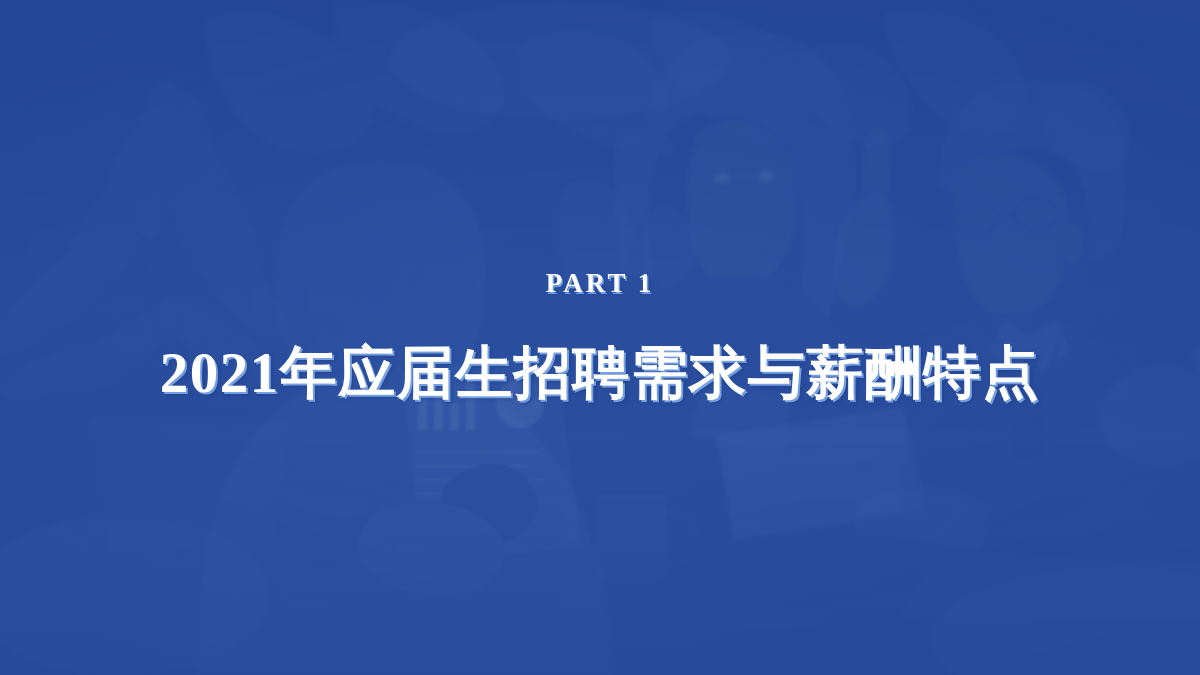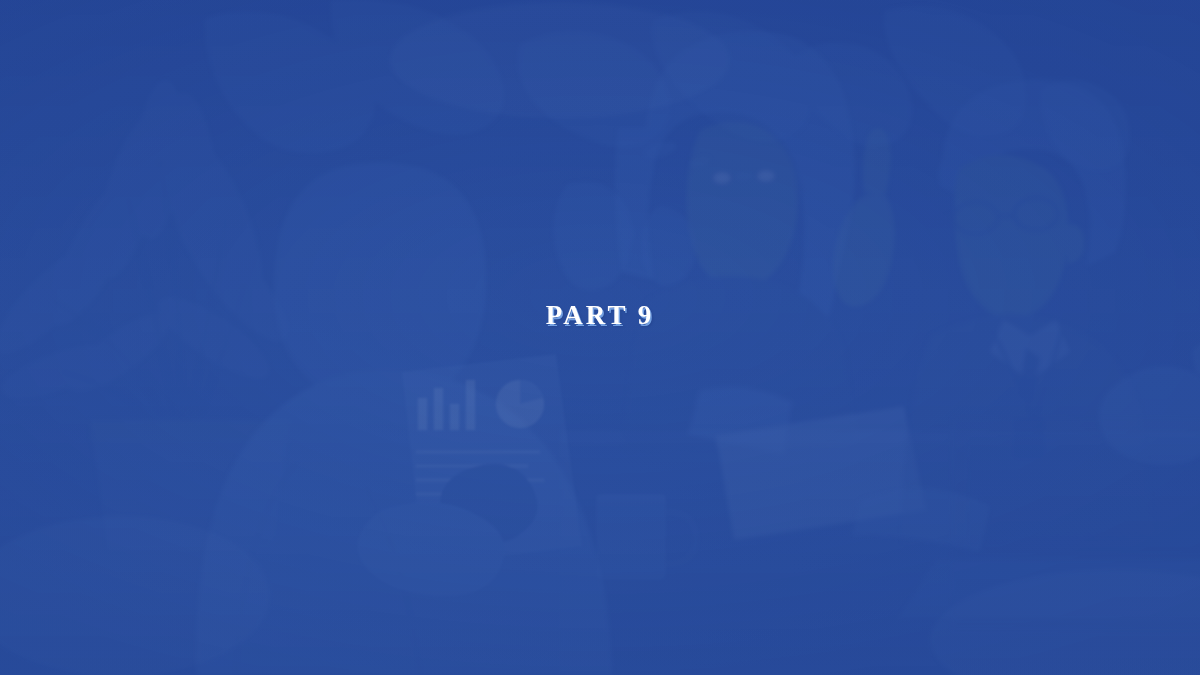--- a/index.html
+++ b/index.html
@@ -286,16 +286,17 @@
         <ellipse cx="1120" cy="640" rx="190" ry="70"></ellipse>
         <ellipse cx="560" cy="60" rx="170" ry="58"></ellipse>
       </g>
     </svg>
   </div>
 
   <div class="veil"></div>
   <div class="vignette"></div>
 
   <div class="content">
-    <div class="eyebrow">PART 9</div>
+    <div class="eyebrow">PART 1</div>
+    <h1 class="headline">2021年应届生招聘需求与薪酬特点</h1>
   </div>
 
 </div>
 
 </body></html>

